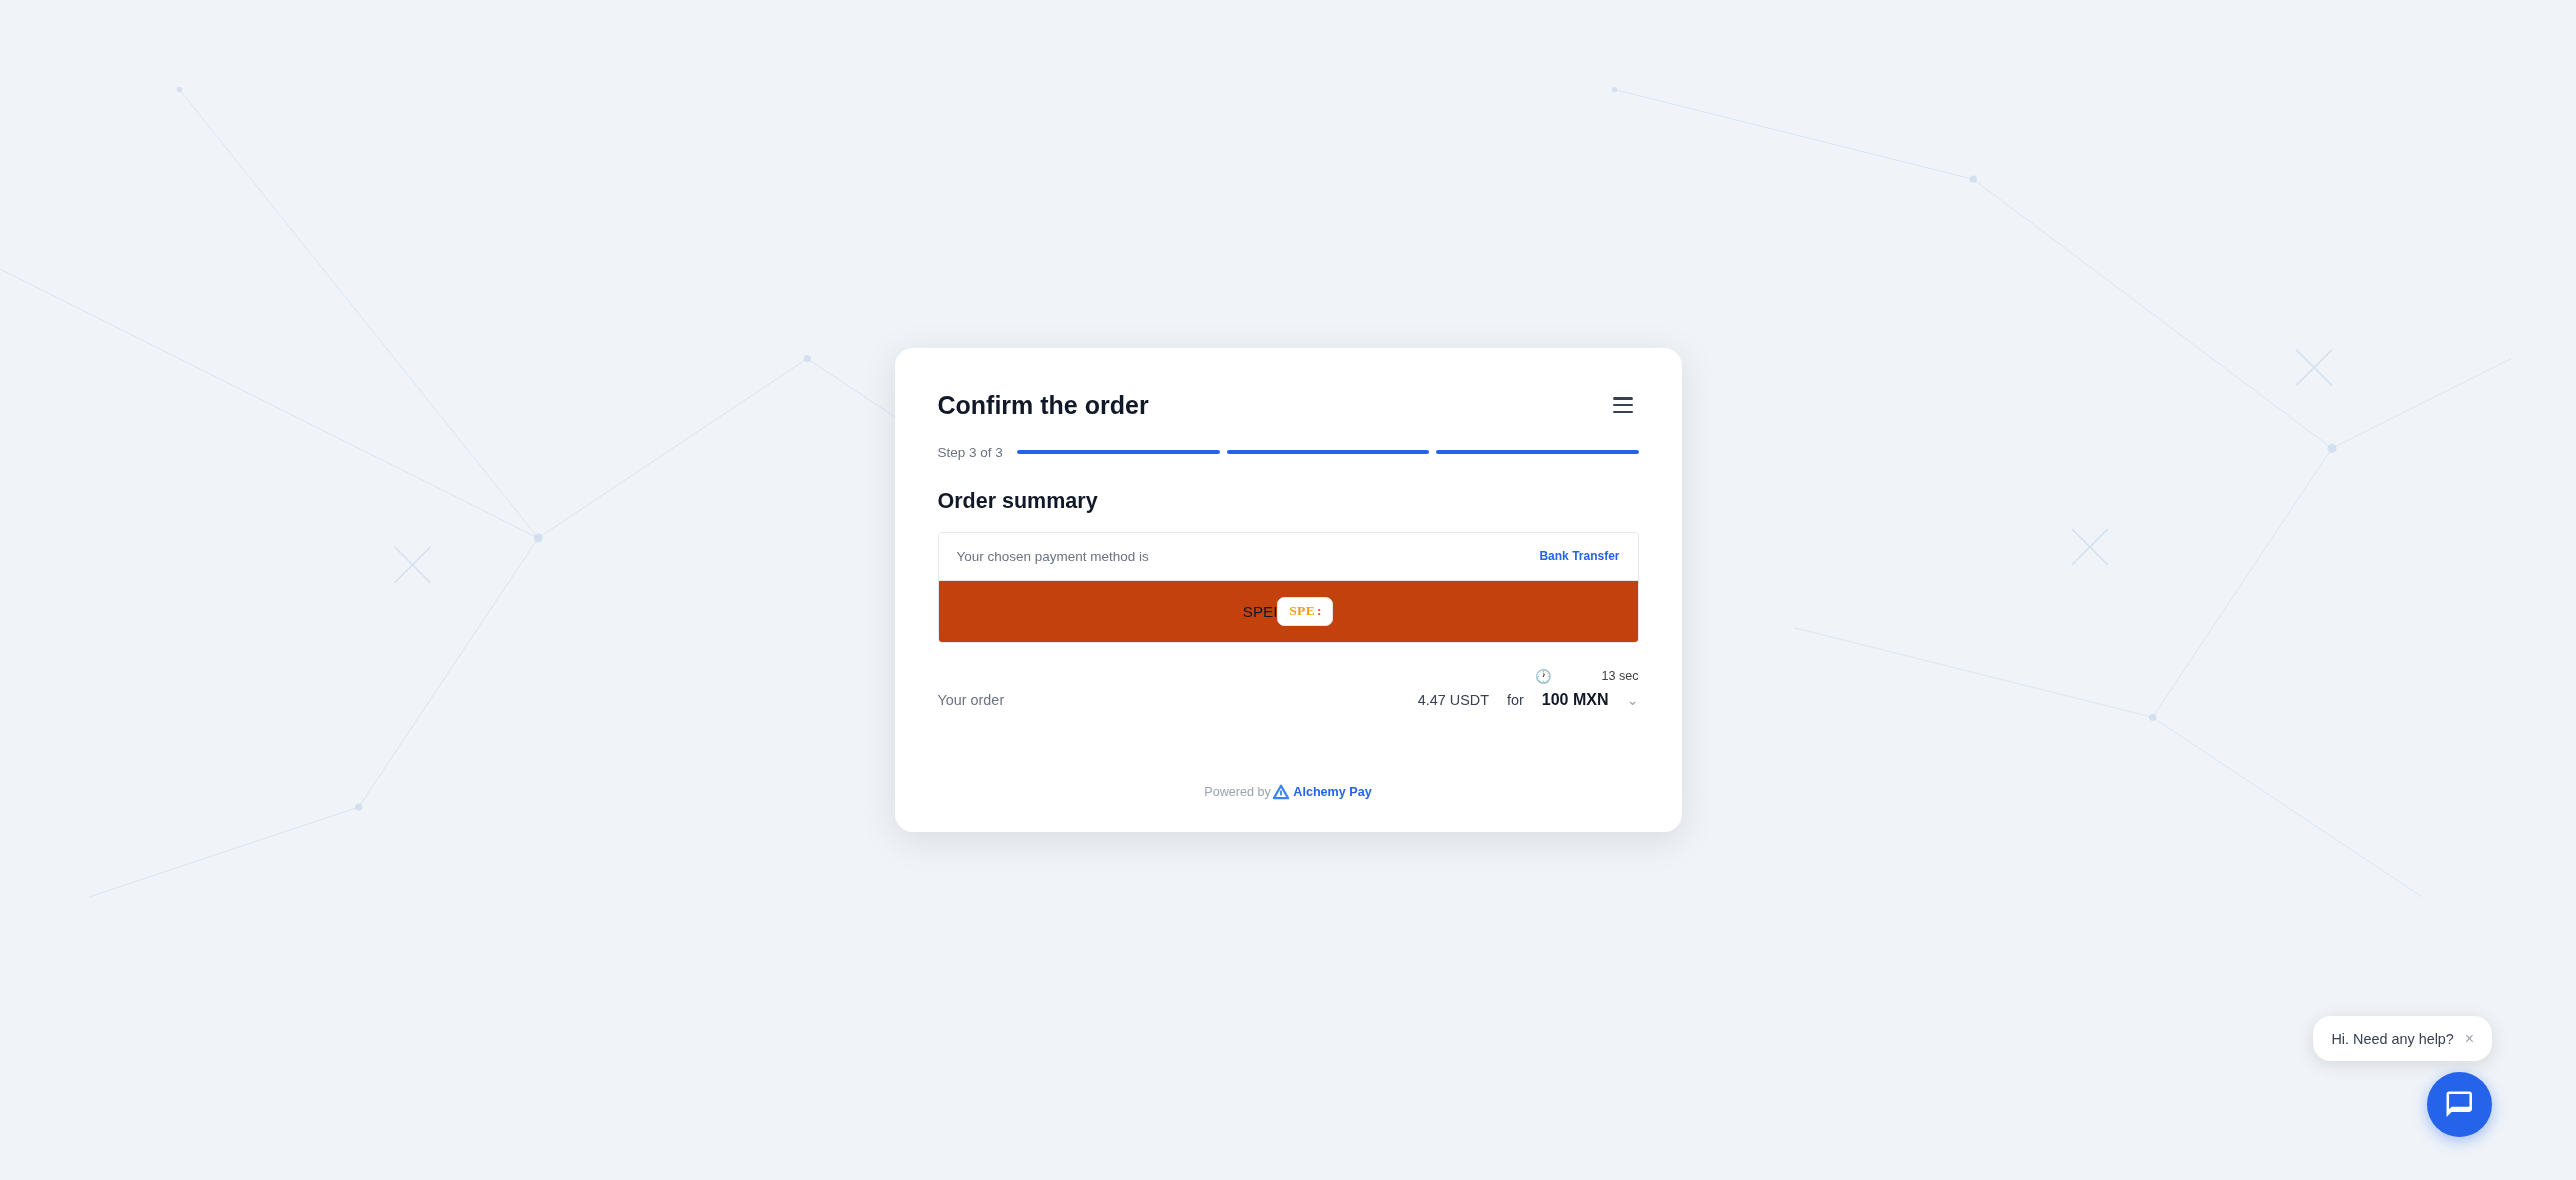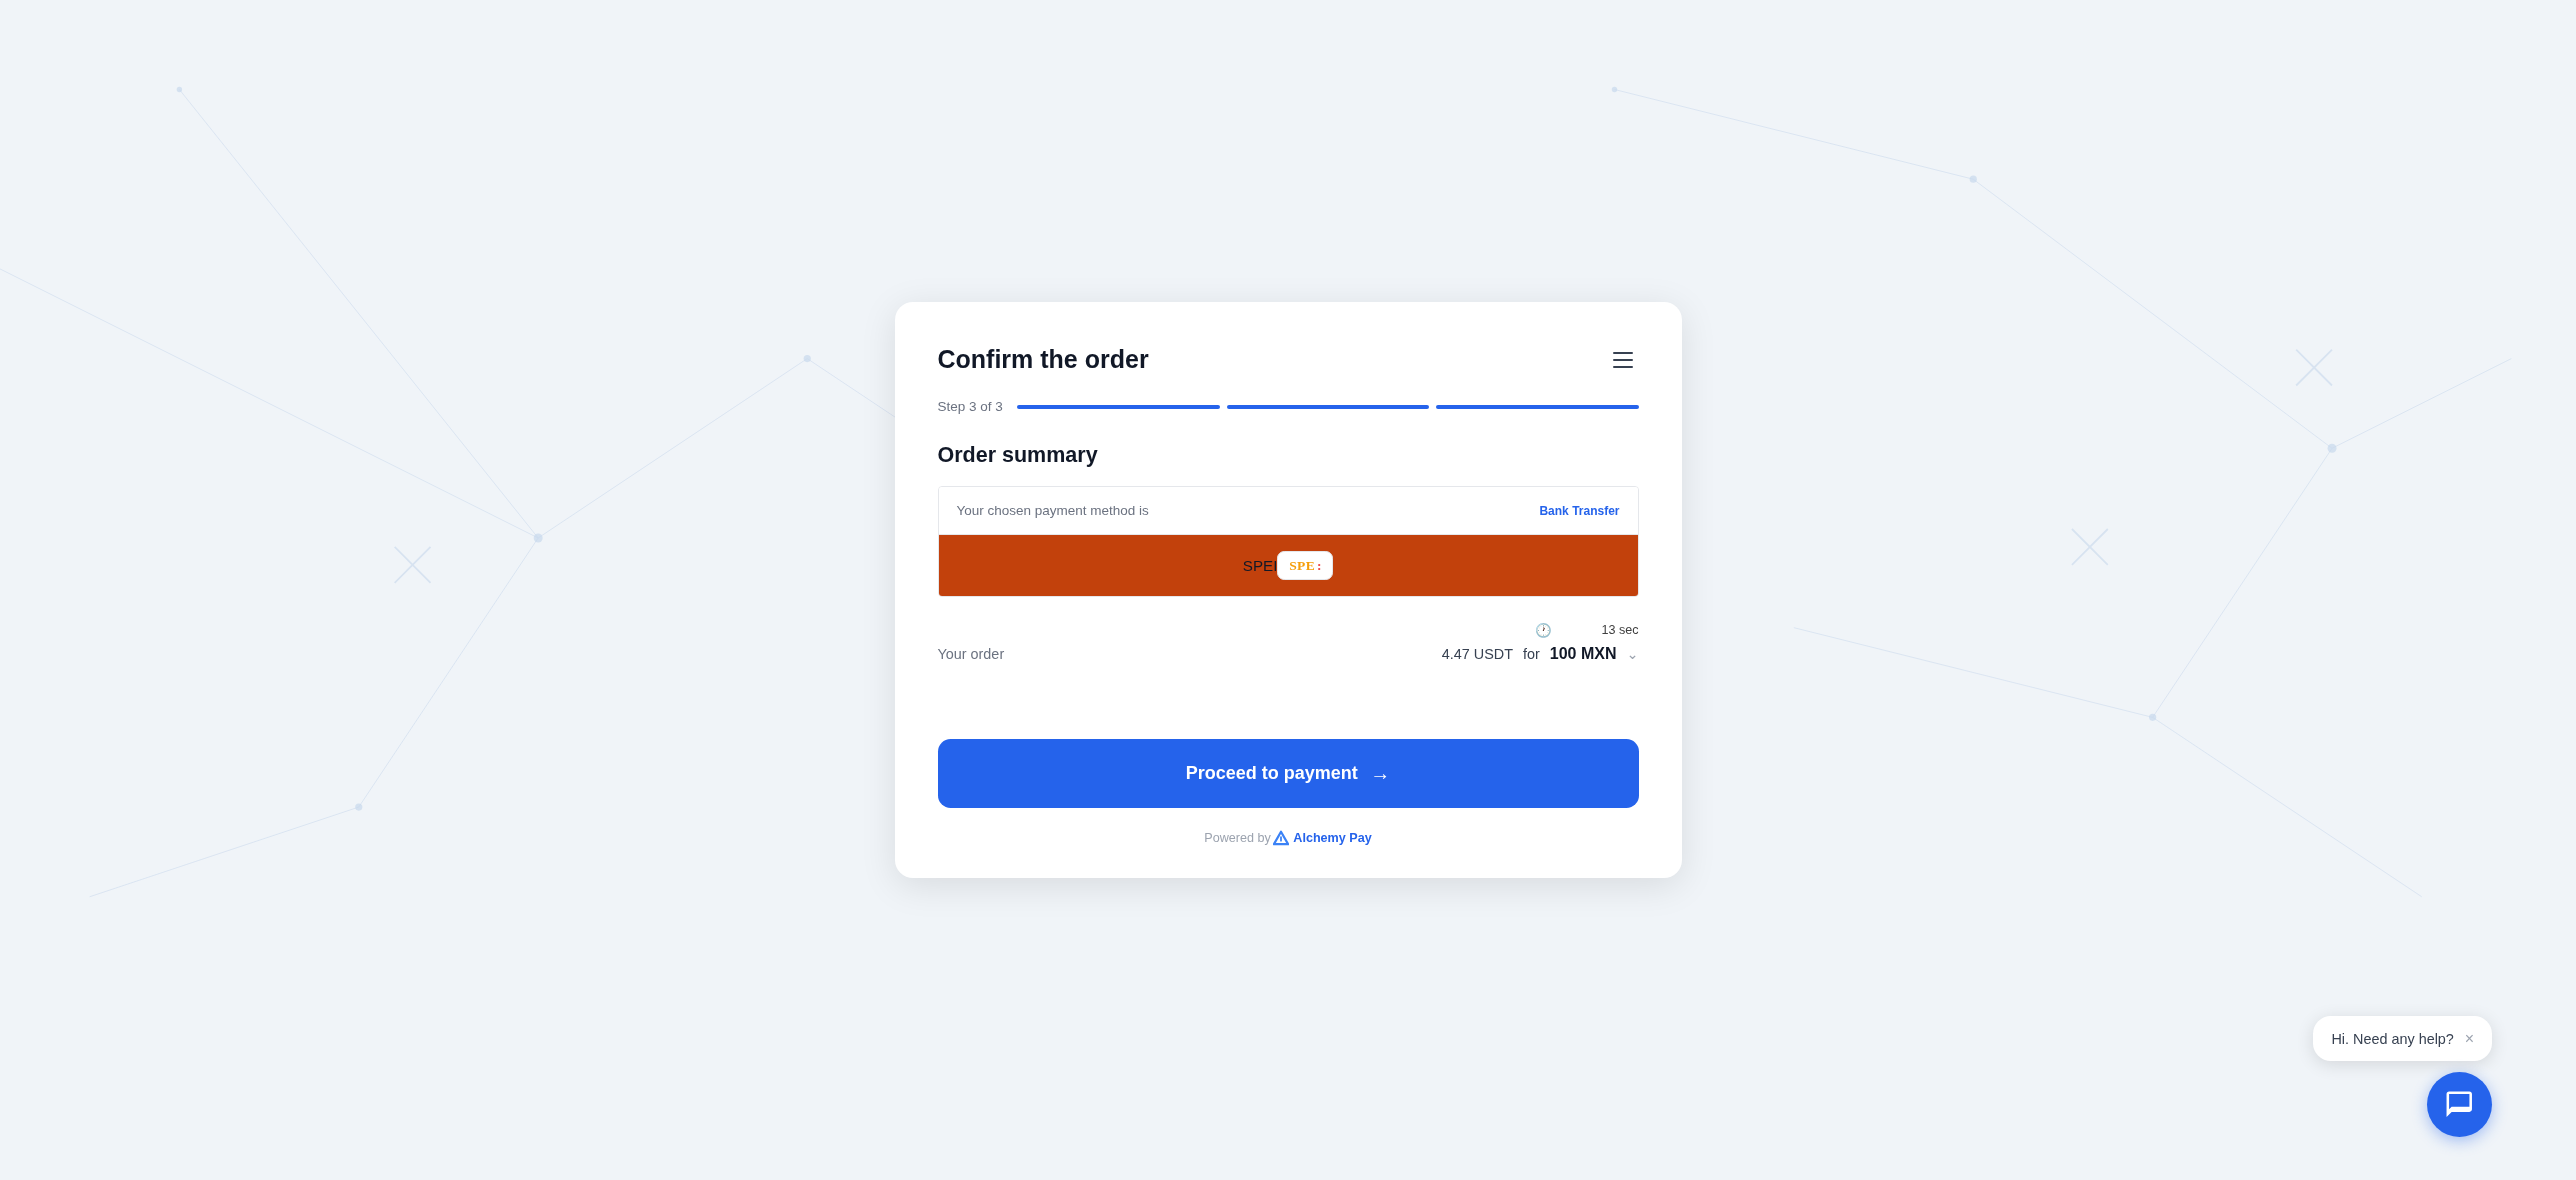--- a/index.html
+++ b/index.html
@@ -206,21 +206,21 @@
     }
 
     .order-label {
       font-size: 14.4px;
       color: #6b7280;
     }
 
     .order-amount {
       display: flex;
       align-items: center;
-      gap: 10px;
+      gap: 18px;
     }
 
     .amount-text {
       font-size: 14.4px;
       color: #374151;
     }
 
     .amount-bold {
       font-size: 16px;
       font-weight: 700;
@@ -425,24 +425,20 @@
         <span class="amount-text">4.47 USDT</span>
         <span class="amount-text">for</span>
         <span class="amount-bold">100 MXN</span>
         <span class="chevron-down">⌄</span>
       </div>
     </div>
   </div>
 
   <div class="spacer"></div>
 
-  <button class="proceed-btn">
-    <span>Proceed to payment</span>
-    <span class="arrow-icon">→</span>
-  </button>
 
   <div class="powered-by">
     <span>Powered by</span>
     <div class="alchemy-logo">
 
       <svg width="16" height="16" viewBox="0 0 18 18">
         <polygon points="9,2 17,16 1,16" fill="none" stroke="#3b82f6" stroke-width="2.5" stroke-linejoin="round"></polygon>
         <line x1="9" y1="8" x2="9" y2="12" stroke="#3b82f6" stroke-width="2" stroke-linecap="round"></line>
       </svg>
       <span class="alchemy-name">Alchemy Pay</span>

